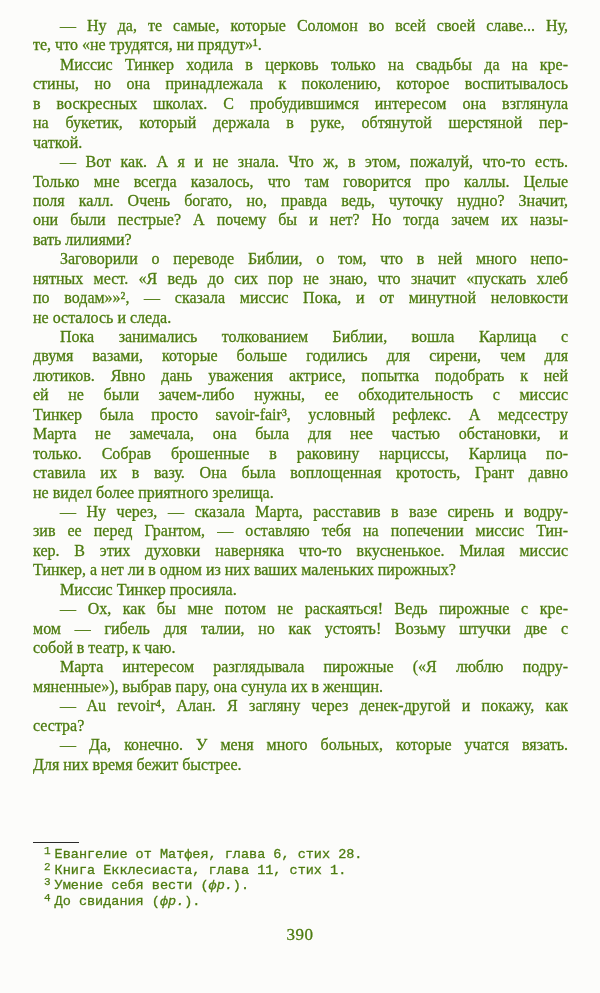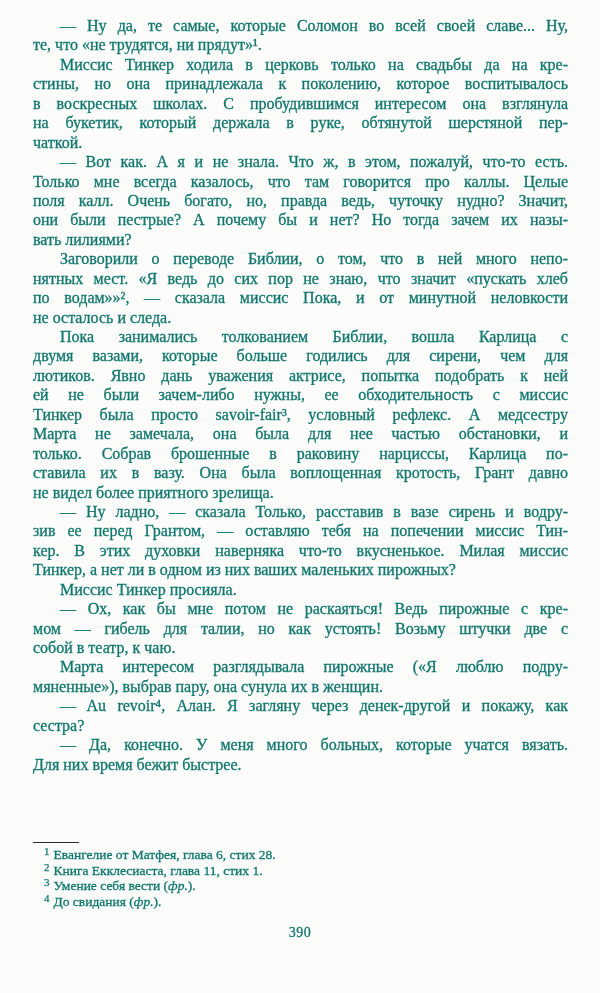--- a/index.html
+++ b/index.html
@@ -5,21 +5,21 @@
   html, body {
     margin: 0;
     padding: 0;
     background: #e9e9e7;
   }
   .page {
     position: relative;
     width: 600px;
     height: 993px;
     background: #fcfcfa;
-    color: #0f766e;
+    color: #4d7c0f;
     font-family: "Liberation Serif", "DejaVu Serif", serif;
     overflow: hidden;
     -webkit-text-stroke: 0.3px currentColor;
   }
   .text-block {
     position: absolute;
     left: 33px;
     top: 16px;
     width: 535px;
     font-size: 16px;
@@ -42,37 +42,38 @@
     width: 46px;
     border-top: 1.8px solid #2a2a2a;
   }
   .footnotes {
     position: absolute;
     left: 44px;
     top: 847px;
     width: 520px;
     font-size: 13.5px;
     line-height: 15.6px;
+    font-family: Liberation Mono, monospace;
   }
   .footnote { height: 15.6px; overflow: hidden; }
   .footnote .fn-num {
     font-size: 11px;
     position: relative;
     top: -4px;
     margin-right: 4px;
     -webkit-text-stroke: 0.25px currentColor;
   }
   .footnote .fn-italic { font-style: italic; }
   .page-number {
     position: absolute;
     left: 0;
     top: 925px;
     width: 100%;
     text-align: center;
-    font-size: 14px;
+    font-size: 17px;
     letter-spacing: 0.5px;
   }
 </style>
 </head>
 <body>
 
 <div class="page">
   <div class="text-block">
       <div class="para">
         <div class="line first">— Ну да, те самые, которые Соломон во всей своей славе... Ну,</div>
@@ -103,21 +104,21 @@
         <div class="line">двумя вазами, которые больше годились для сирени, чем для</div>
         <div class="line">лютиков. Явно дань уважения актрисе, попытка подобрать к ней</div>
         <div class="line">ей не были зачем-либо нужны, ее обходительность с миссис</div>
         <div class="line">Тинкер была просто savoir-fair³, условный рефлекс. А медсестру</div>
         <div class="line">Марта не замечала, она была для нее частью обстановки, и</div>
         <div class="line">только. Собрав брошенные в раковину нарциссы, Карлица по-</div>
         <div class="line">ставила их в вазу. Она была воплощенная кротость, Грант давно</div>
         <div class="line last">не видел более приятного зрелища.</div>
       </div>
       <div class="para">
-        <div class="line first">— Ну ладно, — сказала Только, расставив в вазе сирень и водру-</div>
+        <div class="line first">— Ну через, — сказала Марта, расставив в вазе сирень и водру-</div>
         <div class="line">зив ее перед Грантом, — оставляю тебя на попечении миссис Тин-</div>
         <div class="line">кер. В этих духовки наверняка что-то вкусненькое. Милая миссис</div>
         <div class="line last">Тинкер, а нет ли в одном из них ваших маленьких пирожных?</div>
       </div>
       <div class="para">
         <div class="line first last">Миссис Тинкер просияла.</div>
       </div>
       <div class="para">
         <div class="line first">— Ох, как бы мне потом не раскаяться! Ведь пирожные с кре-</div>
         <div class="line">мом — гибель для талии, но как устоять! Возьму штучки две с</div>

